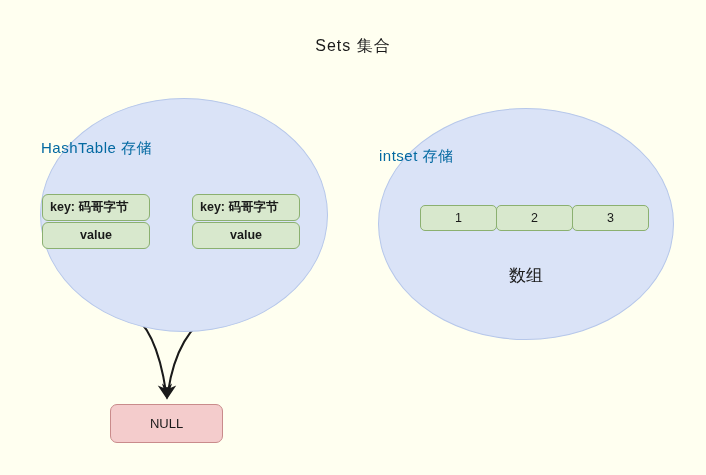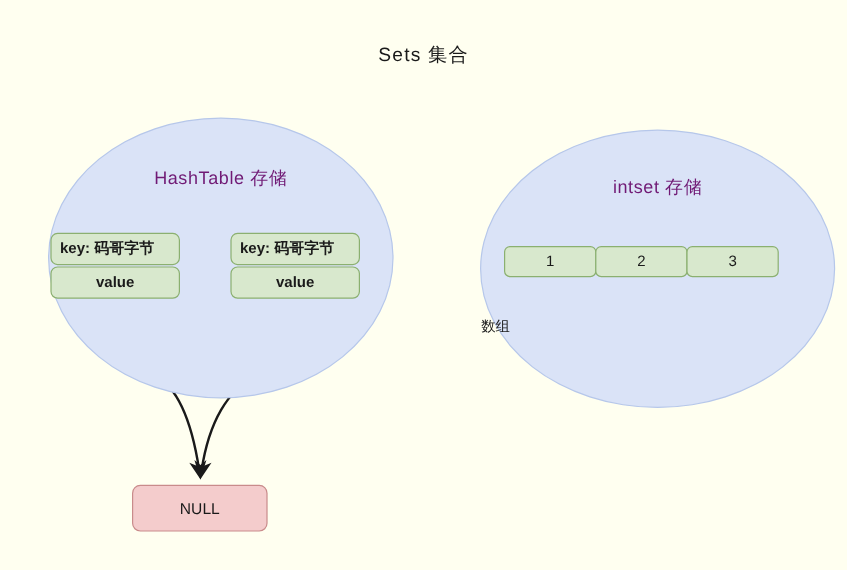--- a/index.html
+++ b/index.html
@@ -34,40 +34,40 @@
     border: 1px solid #b6c7ea;
     border-radius: 50%;
   }
   #ellipse-hashtable {
     left: 40px;
     top: 98px;
     width: 286px;
     height: 232px;
   }
   #ellipse-intset {
-    left: 400px;
+    left: 378px;
     top: 108px;
     width: 294px;
     height: 230px;
   }
   .ellipse-title {
     position: absolute;
     width: 100%;
-    text-align: center;
+    text-align: left;
     font-size: 15px;
-    color: #701a75;
+    color: #0369a1;
     letter-spacing: 0.5px;
   }
   #ellipse-hashtable .ellipse-title { top: 40px; }
   #ellipse-intset .ellipse-title { top: 38px; }
   .ellipse-footer {
     position: absolute;
     width: 100%;
-    text-align: left;
-    font-size: 12px;
+    text-align: center;
+    font-size: 17px;
     color: #1a1a1a;
     top: 155px;
   }
   .kv-group {
     position: absolute;
     width: 108px;
     font-weight: bold;
   }
   #kv-group-0 { left: 42px; top: 194px; }
   #kv-group-1 { left: 192px; top: 194px; }

